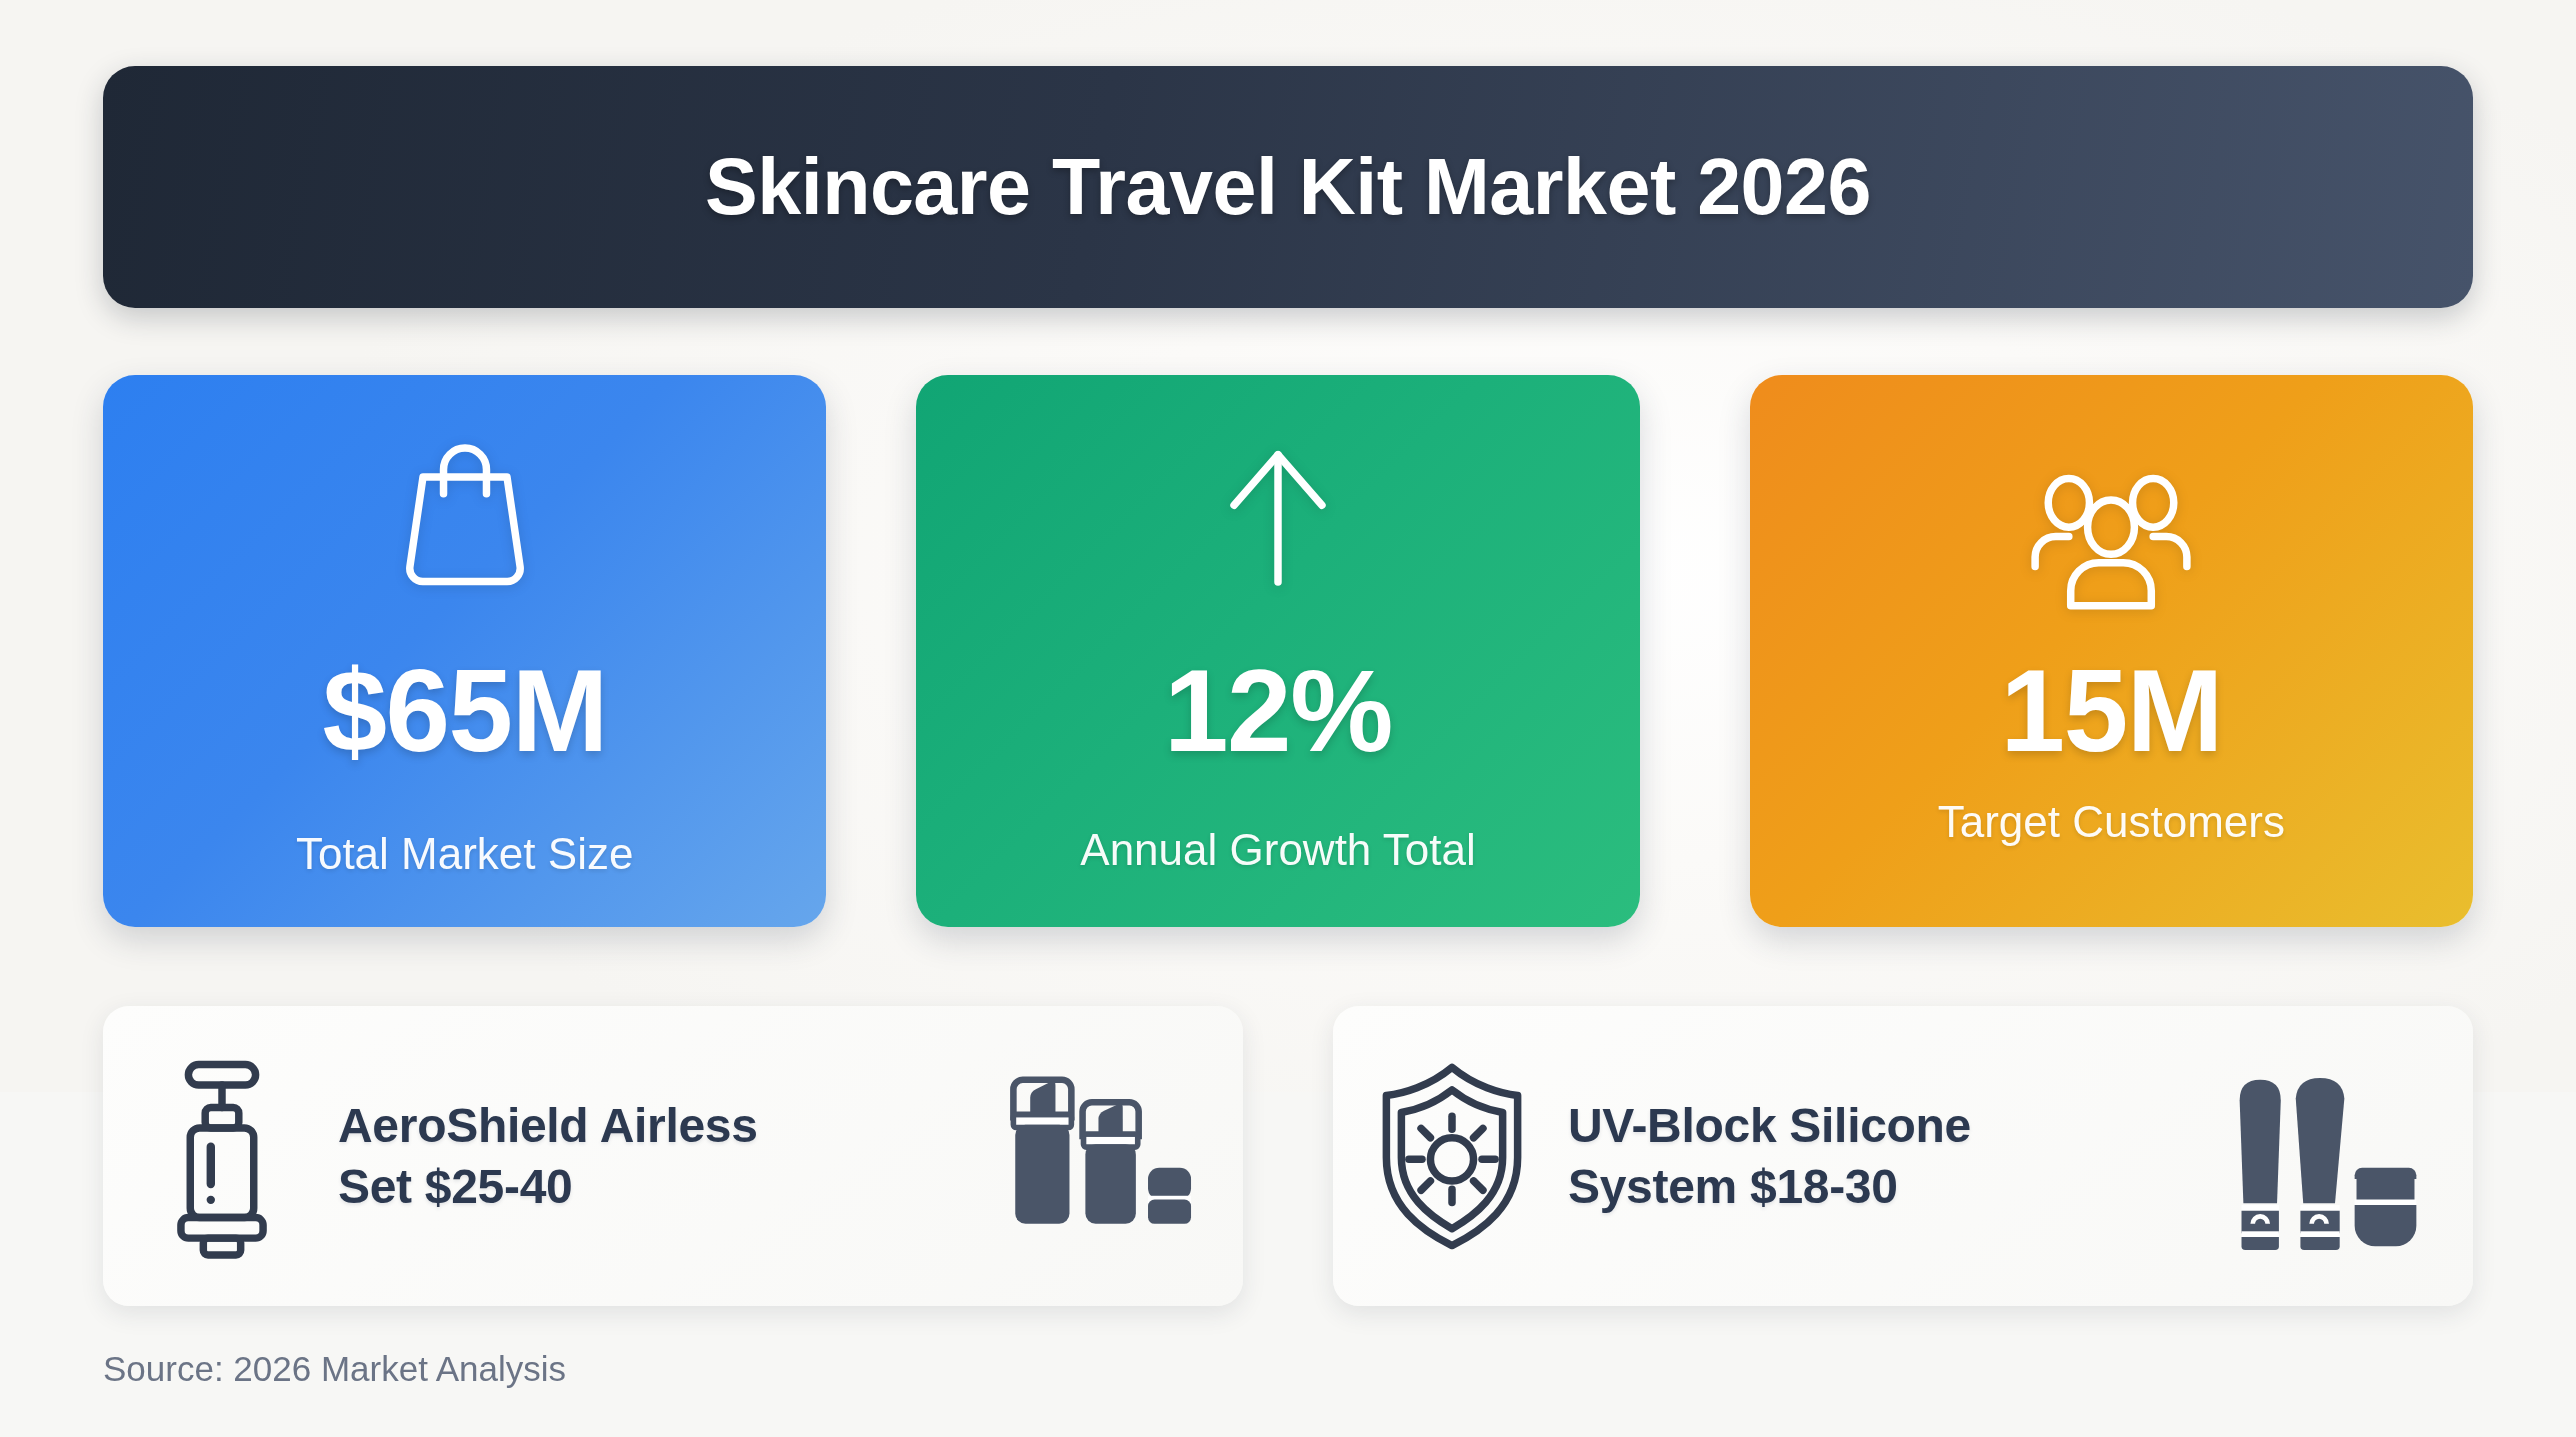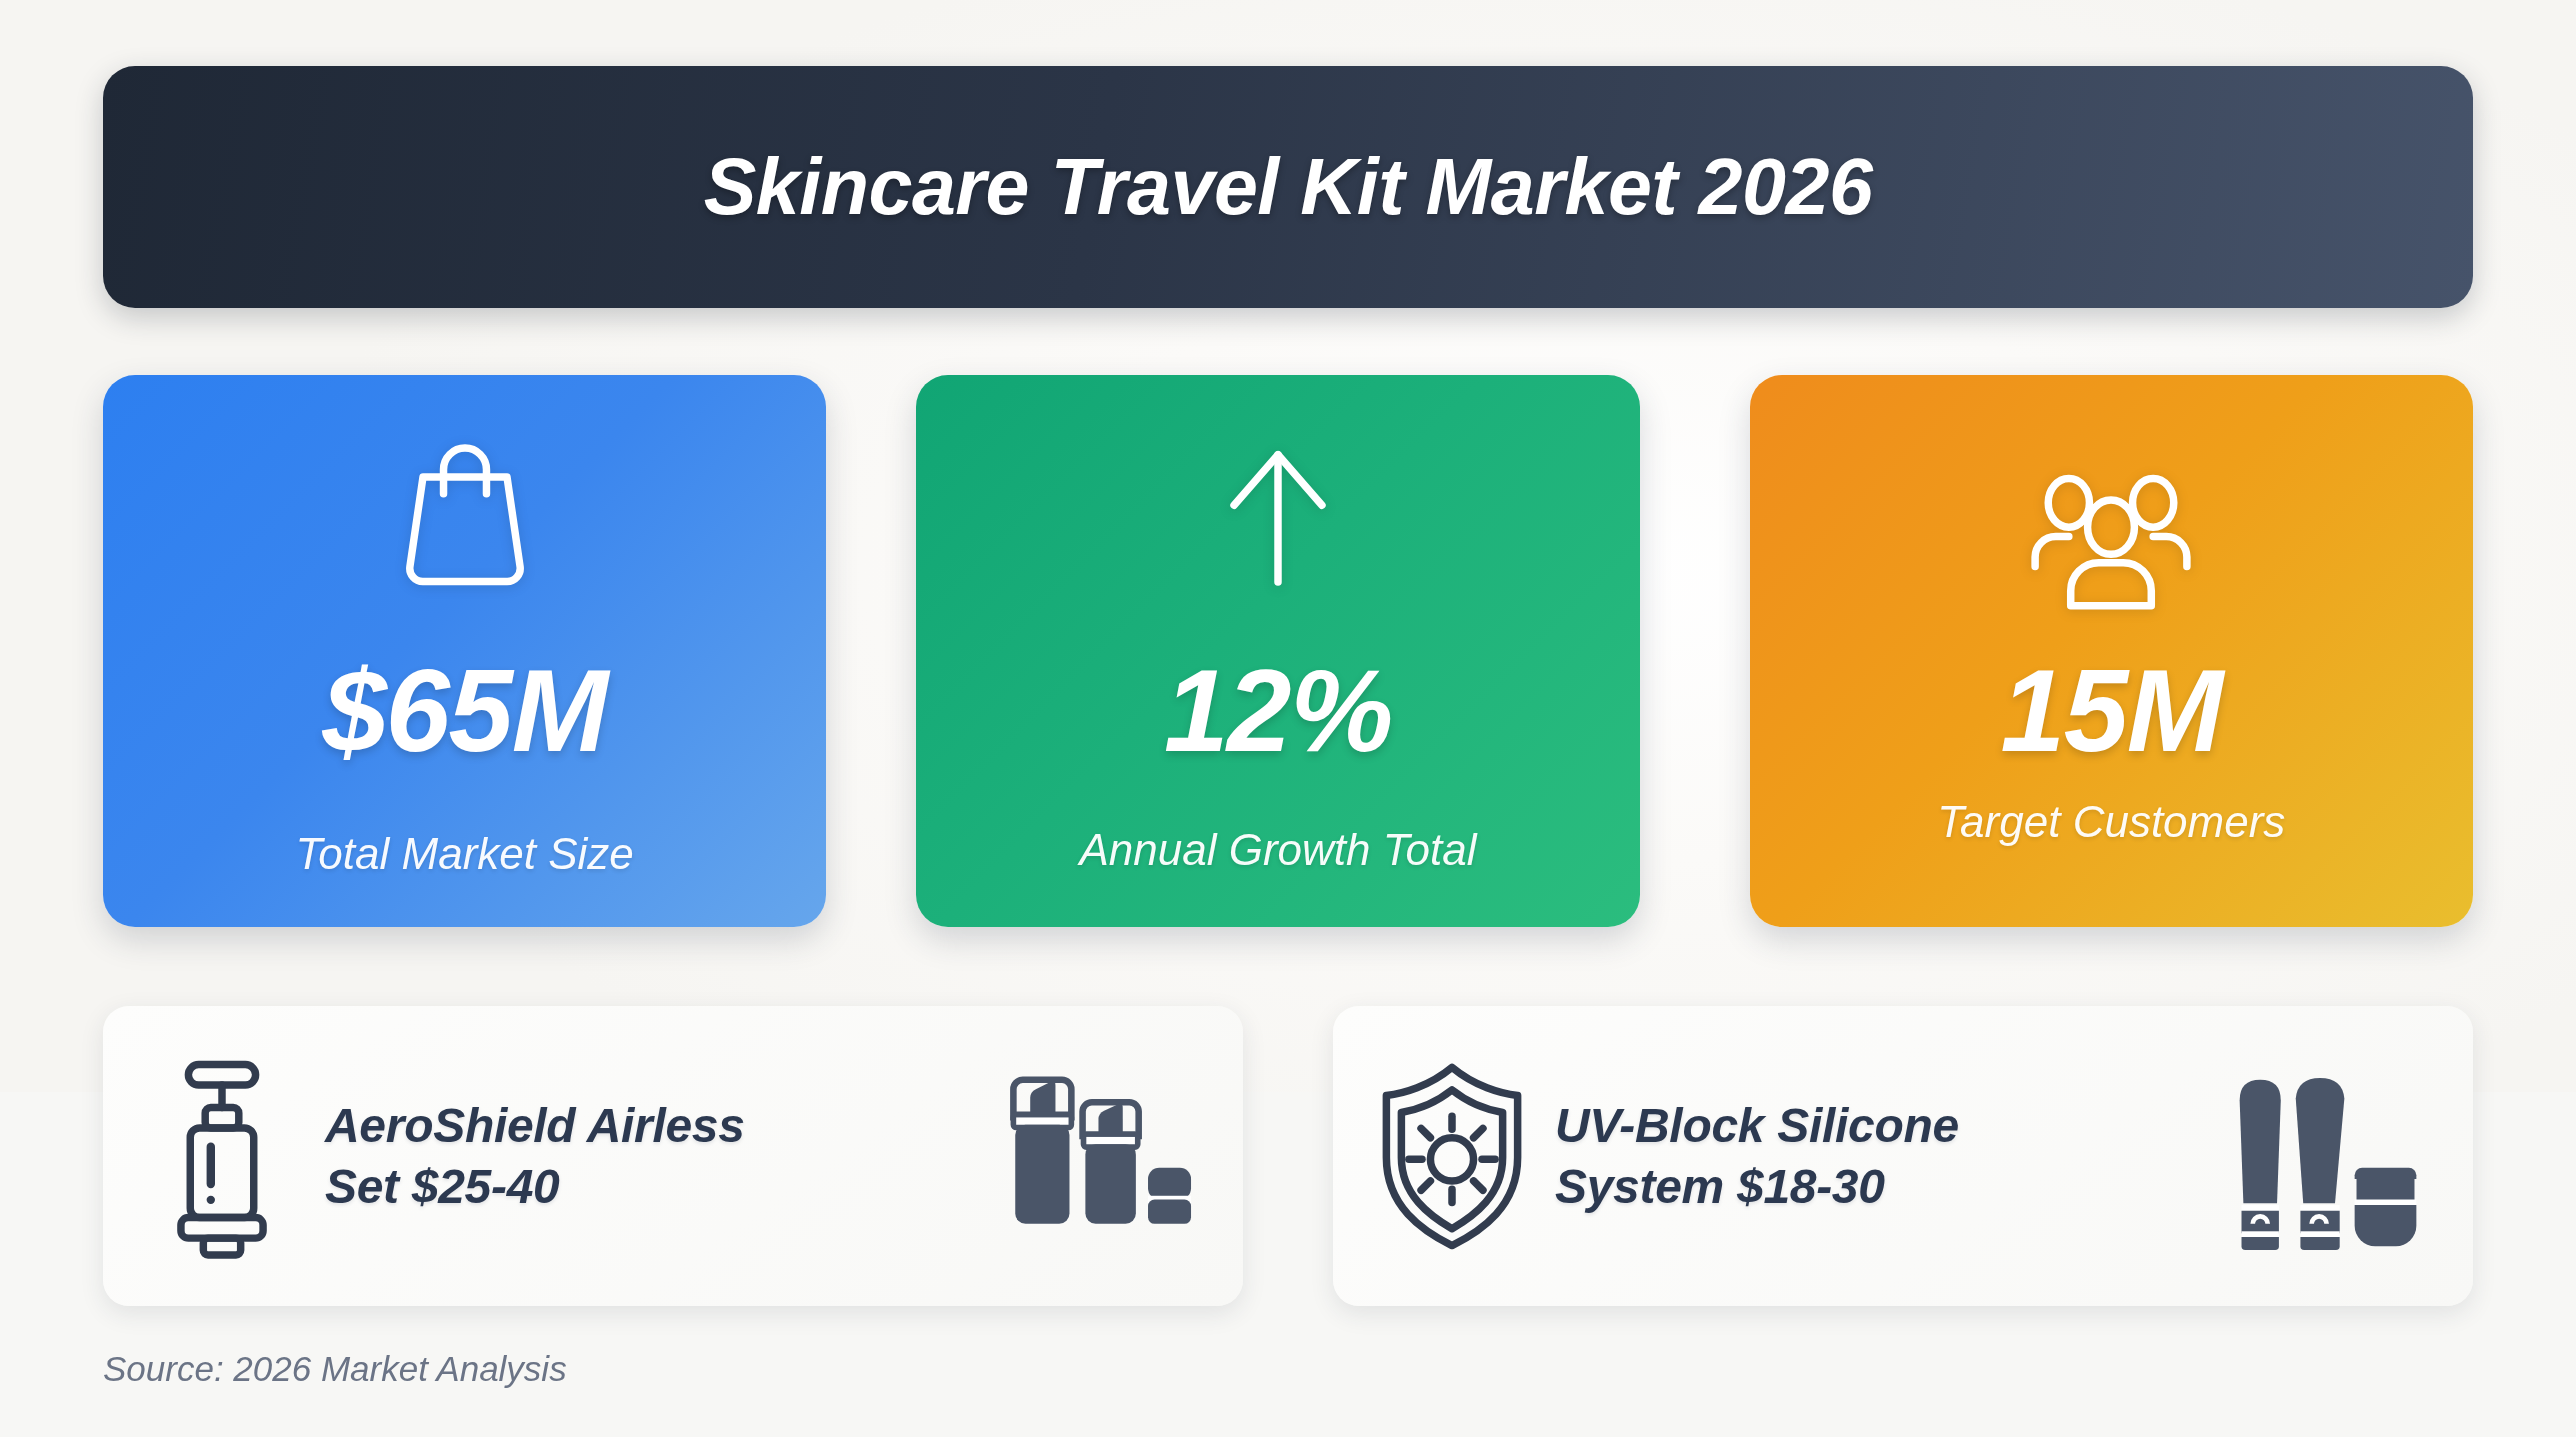--- a/index.html
+++ b/index.html
@@ -16,21 +16,20 @@
   }
 
   .page {
     position: relative;
     width: 2576px;
     height: 1092px;
     box-sizing: border-box;
     padding: 66px 103px 0 103px;
     background:
       radial-gradient(1310px 655px at 62% 52%, #ffffff 0%, #fbfaf8 45%, #f6f5f2 100%);
-    font-style: italic;
   }
 
   
   .header-banner {
     height: 242px;
     border-radius: 32px;
     background: linear-gradient(100deg, #1f2836 0%, #2b3547 42%, #46536a 100%);
     display: flex;
     align-items: center;
     justify-content: center;
@@ -99,21 +98,21 @@
   .product-card {
     flex: 1 1 0;
     height: 300px;
     border-radius: 26px;
     background: linear-gradient(145deg, #fdfdfc 0%, #f8f8f6 100%);
     box-shadow: 0 7.5px 24px rgba(40, 50, 70, 0.10);
     display: flex;
     align-items: center;
     padding: 0 45px 0 39px;
     box-sizing: border-box;
-    gap: 24px;
+    gap: 37px;
   }
   .product-icon {
     flex: 0 0 auto;
     width: 159px;
     display: flex;
     align-items: center;
     justify-content: center;
   }
   .product-icon svg { display: block; }
   .product-text {

